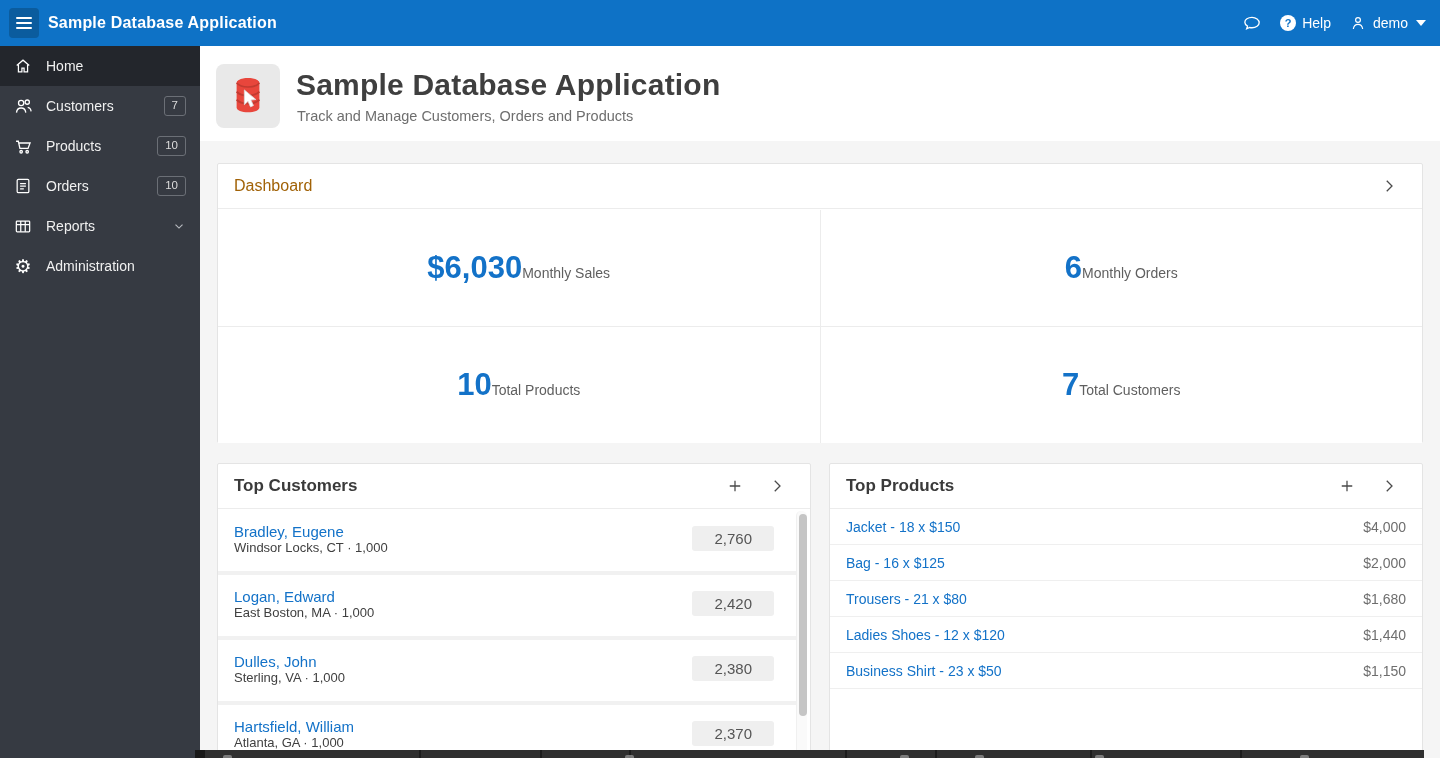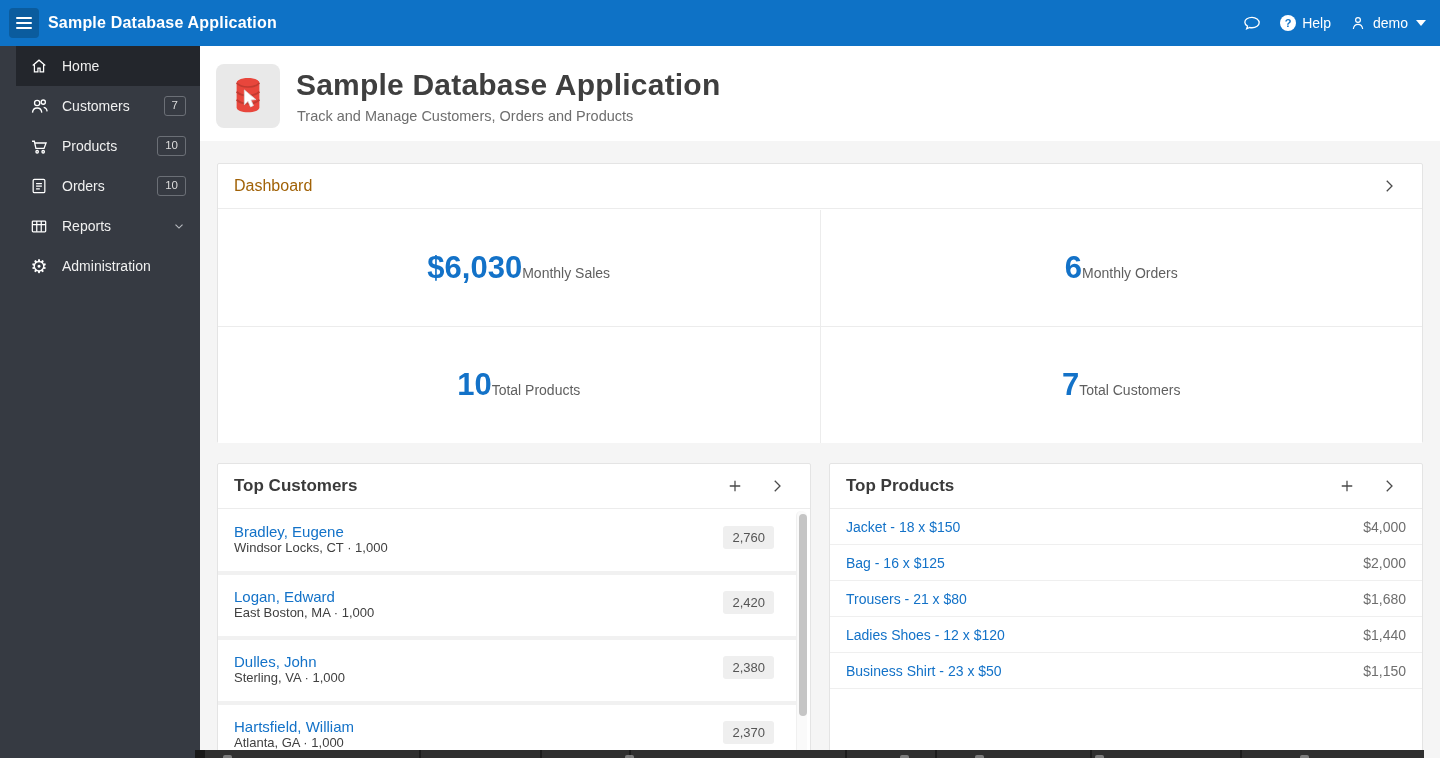--- a/index.html
+++ b/index.html
@@ -14,21 +14,21 @@
   .hamburger i { display:block; width:16px; height:2px; background:#FFFFFF; border-radius:1px; }
   .topbar-title { margin-left:48px; color:#FFFFFF; font-size:16px; font-weight:700; letter-spacing:.2px; }
   .topbar-right { position:absolute; right:14px; top:0; height:46px; display:flex; align-items:center; gap:18px; }
   .tb-btn { background:transparent; border:none; color:#FFFFFF; display:flex; align-items:center; gap:6px; font-size:14px; cursor:pointer; font-family:inherit; }
   .tb-btn svg { display:block; }
   .q-circle { width:16px; height:16px; border-radius:50%; background:#FFFFFF; color:#0E72C6; font-size:11px; font-weight:700; display:flex; align-items:center; justify-content:center; }
   .caret-down { width:0; height:0; border-left:5px solid transparent; border-right:5px solid transparent; border-top:6px solid #FFFFFF; margin-left:2px; }
 
   
   .sidebar { position:absolute; top:46px; left:0; width:200px; height:712px; background:#363A42; z-index:20; }
-  .side-item { position:relative; height:40px; display:flex; align-items:center; padding:0 14px 0 12px; color:#F0F0F0; cursor:pointer;margin-left:16px; }
+  .side-item { position:relative; height:40px; display:flex; align-items:center; padding:0 14px 0 12px; color:#F0F0F0; cursor:pointer; }
   .side-item.active { background:#23262C; }
   .s-icon { width:22px; height:22px; margin-right:12px; display:flex; align-items:center; justify-content:center; color:#FFFFFF; flex:none; }
   .s-label { font-size:14px; white-space:nowrap; }
   .s-badge { margin-left:auto; font-size:11.5px; color:#DCDCDC; border:1px solid #6B6F76; border-radius:3px; padding:2px 7px; line-height:1.2; background:transparent; }
   .s-chevron { margin-left:auto; color:#B8BBC0; display:flex; }
   .gear-glyph { font-size:19px; line-height:1; color:#FFFFFF; }
 
   
   .main { position:absolute; top:46px; left:200px; width:1240px; height:712px; background:#F5F5F5; overflow:hidden; }
   .page-header { position:absolute; top:0; left:0; width:1240px; height:95px; background:#FFFFFF; }
@@ -53,21 +53,21 @@
   .stat-tile { background:#FFFFFF; display:flex; flex-direction:row; align-items:center; justify-content:center; cursor:pointer; }
   .stat-value { font-size:31px; font-weight:700; color:#1372C8; }
   .stat-label { font-size:14px; color:#5F5F5F; margin-top:9px; }
 
   
   .card-customers { left:17px; top:417px; width:594px; height:312px; overflow:hidden; }
   .cust-list { position:absolute; top:46px; left:0; right:14px; bottom:0; }
   .cust-row { position:relative; height:65px; border-bottom:4px solid #F1F1F1; padding:13px 90px 0 16px; cursor:pointer; }
   .cust-name { font-size:15px; font-weight:500; color:#1372C8; }
   .cust-detail { font-size:13px; color:#404040; }
-  .cust-badge { position:absolute; right:22px; top:16px; background:#EFEFEF; color:#555; font-size:13px; border-radius:3px; padding:4px 9px; }
+  .cust-badge { position:absolute; right:22px; top:16px; background:#EFEFEF; color:#555; font-size:15px; border-radius:3px; padding:4px 22px; }
   .v-scrollbar { position:absolute; top:47px; right:3px; bottom:0; width:11px; background:#FAFAFA; border-left:1px solid #F0F0F0; border-radius:5px; }
   .v-thumb { position:absolute; top:3px; left:1.5px; width:8px; height:202px; background:#C5C5C5; border-radius:4px; }
 
   
   .card-products { left:629px; top:417px; width:594px; height:312px; overflow:hidden; }
   .prod-row { position:relative; height:36px; border-bottom:1px solid #EFEFEF; display:flex; align-items:center; padding:0 16px; cursor:pointer; }
   .prod-name { font-size:14px; color:#1372C8; }
   .prod-value { margin-left:auto; font-size:14px; color:#6E6E6E; }
 
   

